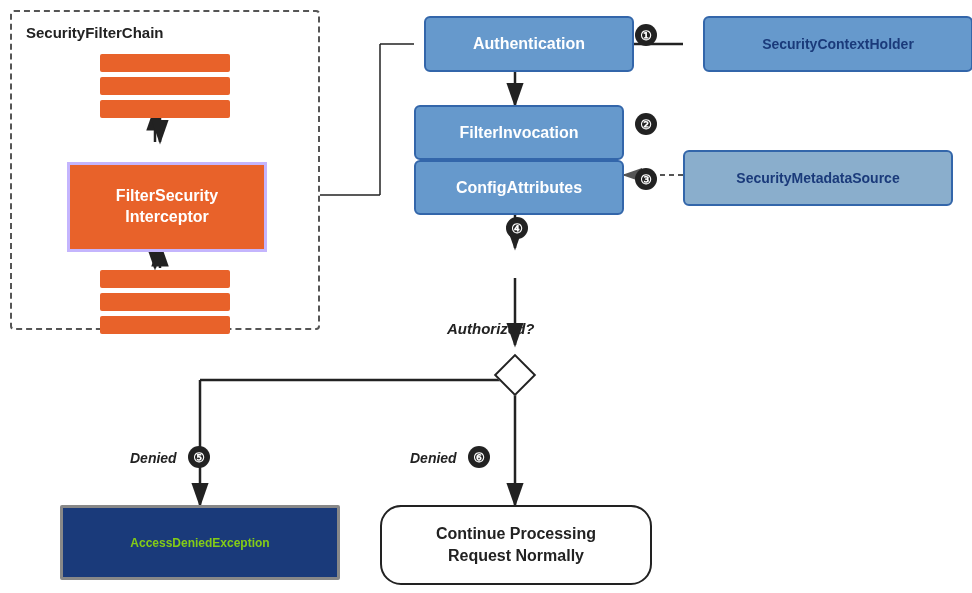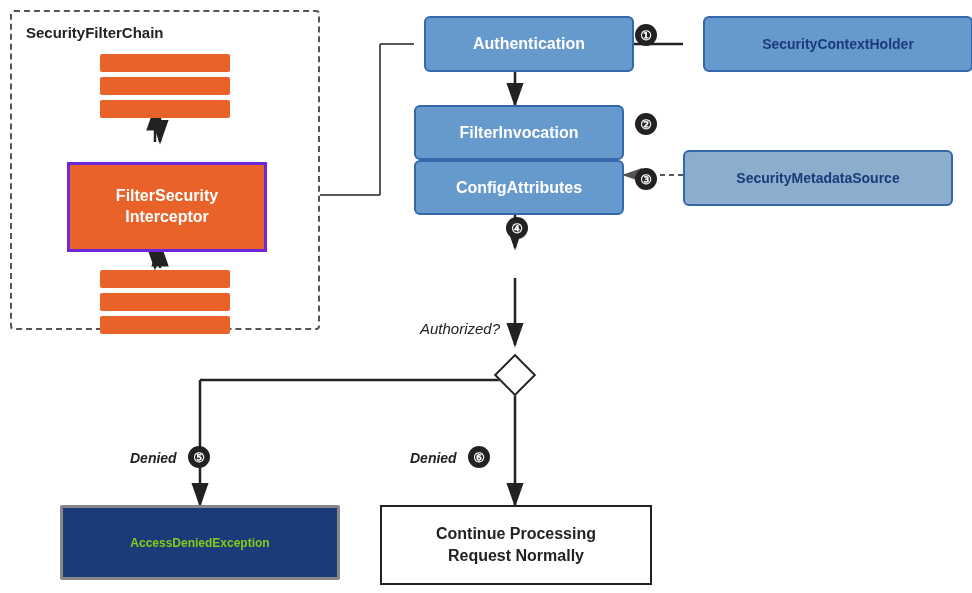--- a/index.html
+++ b/index.html
@@ -58,21 +58,21 @@
     }
 
     
     .fsi-box {
       position: absolute;
       left: 55px;
       top: 150px;
       width: 200px;
       height: 90px;
       background: #E8622A;
-      border: 3px solid #6d28d9;
+      border: 3px solid #c4b5fd;
       display: flex;
       align-items: center;
       justify-content: center;
       text-align: center;
     }
 
     .fsi-label {
       font-size: 16px;
       font-weight: bold;
       color: #fff;
@@ -156,22 +156,23 @@
       font-weight: bold;
       display: flex;
       align-items: center;
       justify-content: center;
     }
 
     
     .authorized-label {
       position: absolute;
       font-size: 15px;
-      font-weight: normal;
+      font-weight: bold;
       color: #222;
+      margin-left: 27px;
     }
 
     
     .diamond {
       position: absolute;
       width: 30px;
       height: 30px;
       background: #fff;
       border: 2px solid #222;
       transform: rotate(45deg);
@@ -328,17 +329,17 @@
   <div class="circle-num" style="left:188px; top:446px;">⑤</div>
 
   <div class="denied-label" style="left:410px; top:450px; font-style: italic;">Denied</div>
 
   <div class="circle-num" style="left:468px; top:446px;">⑥</div>
 
   <div class="bottom-box-denied" style="left:60px; top:505px; width:280px; height:75px;">
     <span style="font-size:12px; font-weight:bold; color:#84cc16;">AccessDeniedException</span>
   </div>
 
-  <div class="bottom-box-continue" style="left:380px; top:505px; width:272px; height:80px;">
+  <div class="bottom-box-continue" style="left:380px; top:505px; width:272px; height:80px;border-radius:21px;">
     <span style="font-size:16px; font-weight:bold; color:#222; line-height:1.4; text-align:center;">Continue Processing<br>Request Normally</span>
   </div>
 
 </div>
 
 </body></html>

